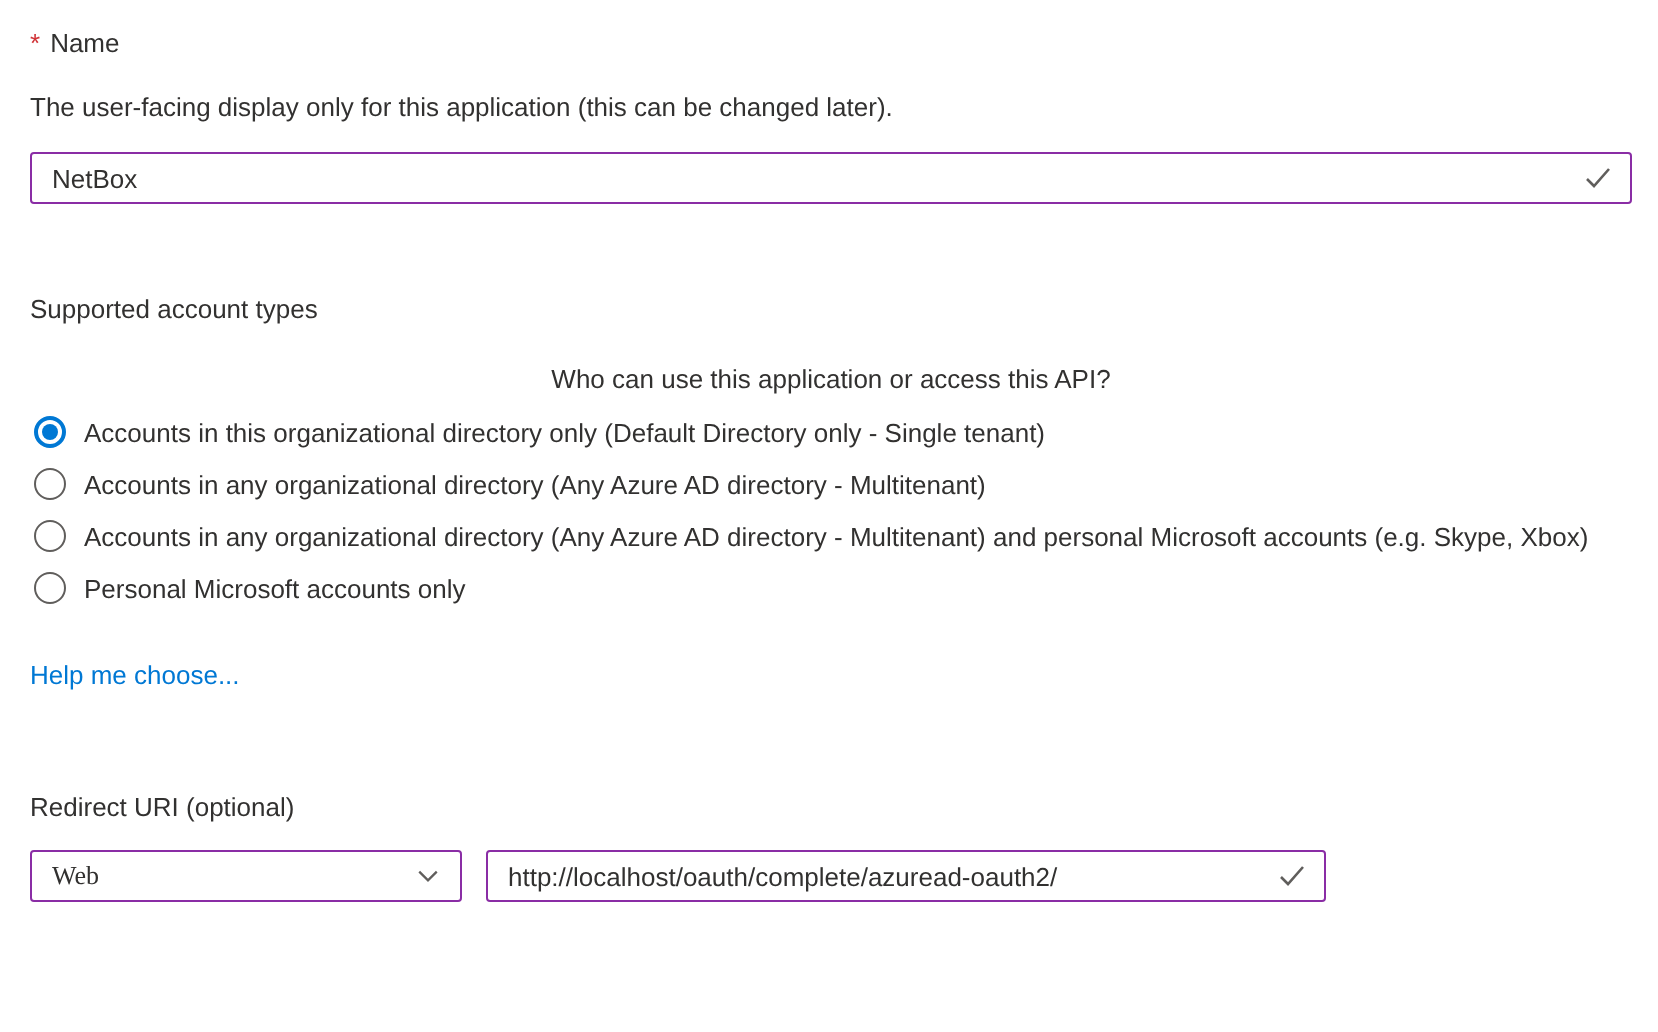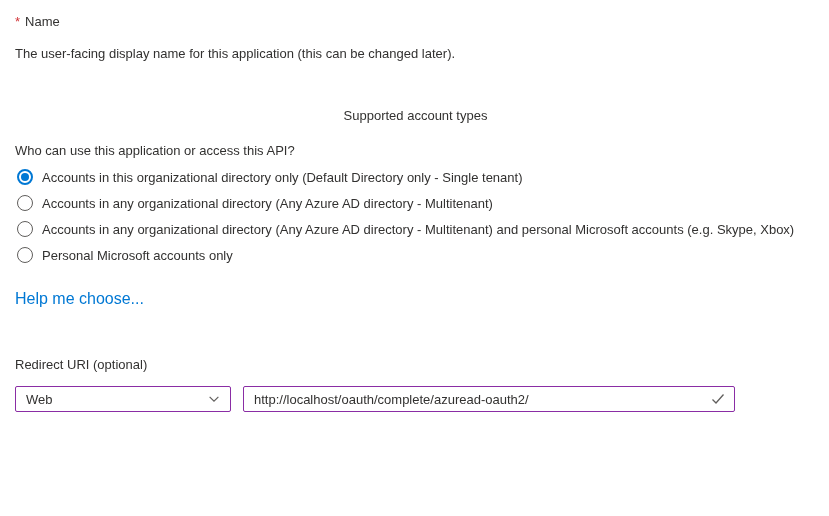--- a/index.html
+++ b/index.html
@@ -28,69 +28,75 @@
     border: 1px solid #8a2da5; border-radius: 2px;
     padding: 0 30px 0 10px;
     font-family: "Liberation Sans", "DejaVu Sans", sans-serif;
     font-size: 13px; color: #323130; outline: none; background: #fff;
   }
   .input-check {
     position: absolute; right: 9px; top: 50%; transform: translateY(-50%);
     width: 16px; height: 16px; pointer-events: none; display: block;
   }
 
-  .section2 { margin-top: 42px; text-align: center; }
-  .question-text { font-size: 13px; line-height: 18px; margin-top: 16px; }
+  .section2 { margin-top: 42px; }
+  .question-text { font-size: 13px; line-height: 18px; margin-top: 16px; text-align: center; }
 
   .radio-group { margin-top: 4px; }
   .radio-row { display: flex; align-items: center; height: 26px; cursor: pointer; text-align: center; }
   .radio-circle {
     flex: 0 0 auto; width: 16px; height: 16px; border-radius: 50%;
     border: 1px solid #605e5c; background: #fff; position: relative;
     margin-left: 2px;
   }
   .radio-circle.checked { border: 2px solid #0078d4; }
   .radio-circle.checked::after {
     content: ""; position: absolute; left: 2px; top: 2px; right: 2px; bottom: 2px;
     border-radius: 50%; background: #0078d4;
   }
   .radio-label { font-size: 13px; margin-left: 9px; white-space: nowrap; }
 
   .help-link {
     display: inline-block; margin-top: 22px;
-    font-size: 16px; line-height: 18px; color: #0078d4;
+    font-size: 13px; line-height: 18px; color: #0078d4;
     text-decoration: none; cursor: pointer;
   }
 
   .section3-title { margin-top: 46px; }
   .redirect-desc { margin-top: 11px; }
 
   .uri-row { display: flex; margin-top: 11px; gap: 12px; }
   .dropdown {
     position: relative; width: 216px; height: 26px;
     border: 1px solid #8a2da5; border-radius: 2px; background: #fff;
     display: flex; align-items: center; padding: 0 30px 0 10px;
-    font-size: 13px; cursor: pointer;
+    font-size: 13px; cursor: pointer; font-family: Liberation Serif, serif;
   }
   .dropdown-chevron {
     position: absolute; right: 9px; top: 50%; transform: translateY(-50%);
     width: 14px; height: 14px; display: block;
   }
-  .uri-input-wrap { position: relative; width: 492px; }
+  .uri-input-wrap { position: relative; width: 420px; }
 </style>
 </head>
 <body>
 
 <div class="page">
 
   
   <div class="section-title">
     <span class="required-star">*</span><span>Name</span>
   </div>
-  <div class="desc-text">The user-facing display name for this application (this can be changed later).</div>
+  <div class="desc-text">The user-facing display only for this application (this can be changed later).</div>
+  <div class="input-wrap">
+    <input class="text-input" type="text" value="NetBox" style="">
+    <svg class="input-check" viewBox="0 0 16 16">
+      <path d="M2.5 8.5 L6 12 L13.5 3.5" stroke="#605e5c" stroke-width="1.3" fill="none"></path>
+    </svg>
+  </div>
 
   
   <div class="section-title section2">Supported account types</div>
   <div class="question-text">Who can use this application or access this API?</div>
 
   <div class="radio-group">
     <div class="radio-row">
       <span class="radio-circle checked"></span>
       <span class="radio-label">Accounts in this organizational directory only (Default Directory only - Single tenant)</span>
     </div>

